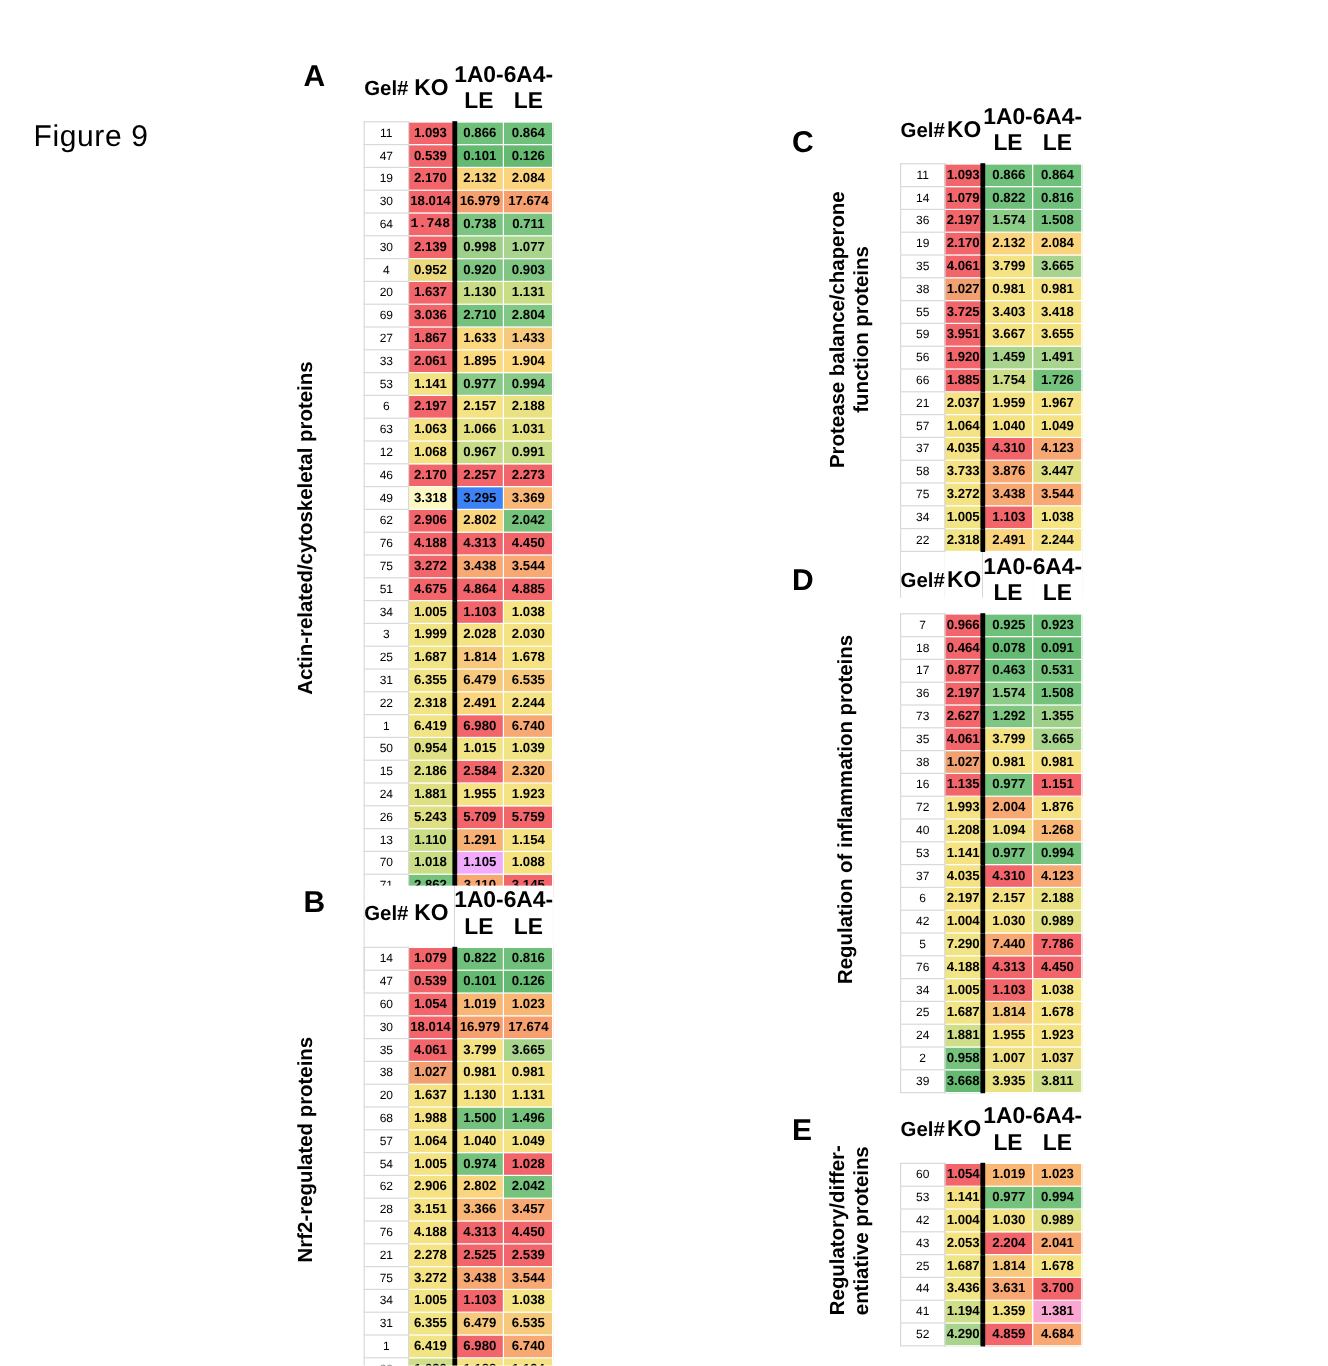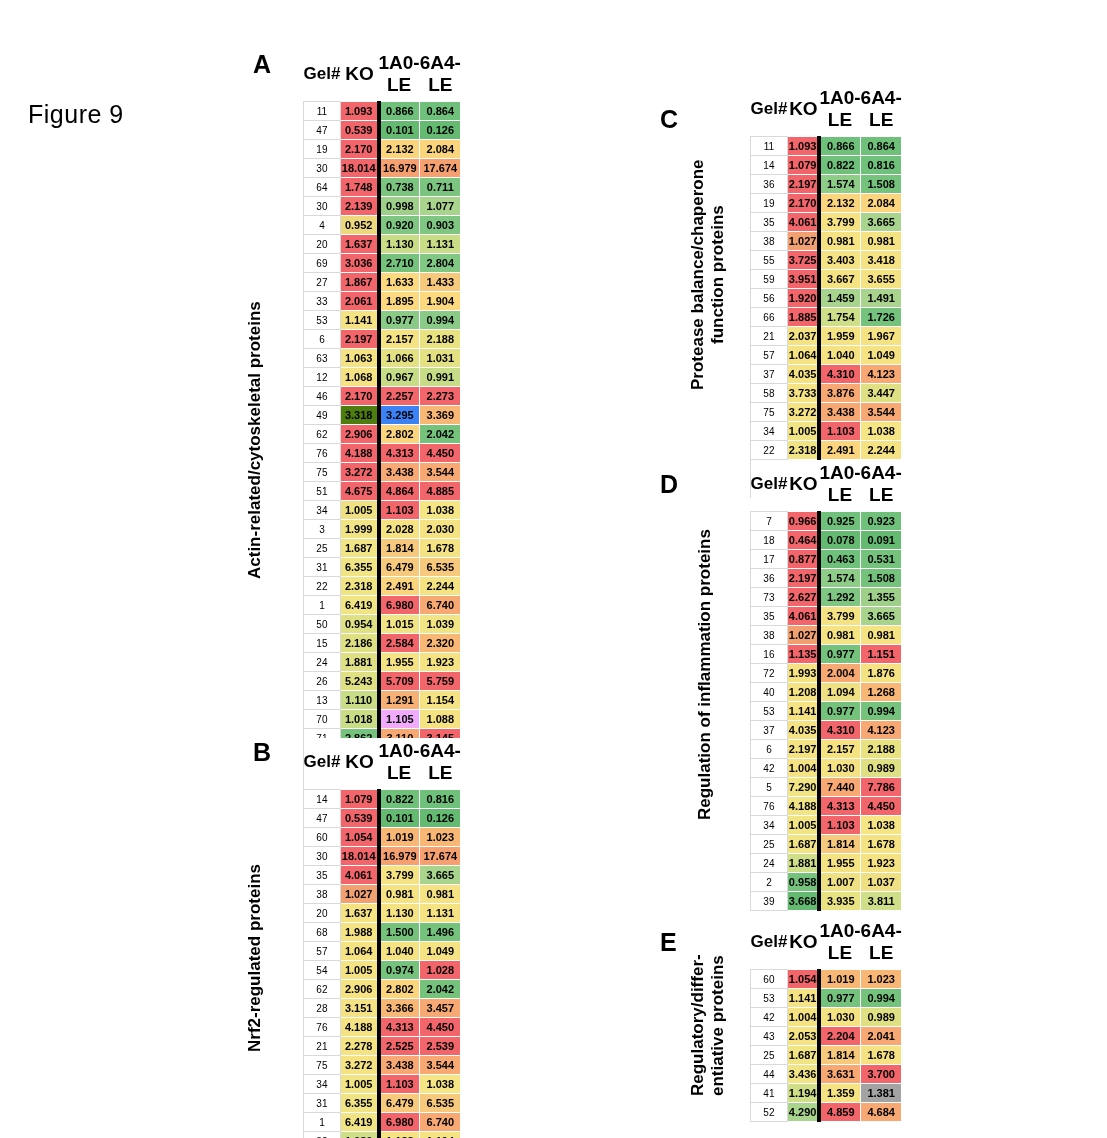--- a/index.html
+++ b/index.html
@@ -96,21 +96,21 @@
           <td style="background: rgb(251, 212, 126);">2.084</td>
         </tr>
         <tr>
           <td class="gel">30</td>
           <td class="ko" style="background: rgb(241, 101, 107);">18.014</td>
           <td style="background: rgb(246, 160, 112);">16.979</td>
           <td style="background: rgb(246, 160, 112);">17.674</td>
         </tr>
         <tr>
           <td class="gel">64</td>
-          <td class="ko" style="background: rgb(241, 101, 107);">1.748</td>
+          <td class="ko" style="background: rgb(241, 101, 107); font-family: Liberation Mono, monospace;">1.748</td>
           <td style="background: rgb(124, 197, 129);">0.738</td>
           <td style="background: rgb(124, 197, 129);">0.711</td>
         </tr>
         <tr>
           <td class="gel">30</td>
           <td class="ko" style="background: rgb(241, 101, 107);">2.139</td>
           <td style="background: rgb(158, 208, 138);">0.998</td>
           <td style="background: rgb(168, 212, 141);">1.077</td>
         </tr>
         <tr>
@@ -168,21 +168,21 @@
           <td style="background: rgb(199, 220, 135);">0.991</td>
         </tr>
         <tr>
           <td class="gel">46</td>
           <td class="ko" style="background: rgb(241, 101, 107);">2.170</td>
           <td style="background: rgb(241, 101, 107);">2.257</td>
           <td style="background: rgb(241, 101, 107);">2.273</td>
         </tr>
         <tr>
           <td class="gel">49</td>
-          <td class="ko" style="background: #4d7c0f;">3.318</td>
+          <td class="ko" style="background: #fef9c3;">3.318</td>
           <td style="background: #3b82f6; margin-left: 40px;">3.295</td>
           <td style="background: rgb(249, 183, 118);">3.369</td>
         </tr>
         <tr>
           <td class="gel">62</td>
           <td class="ko" style="background: rgb(241, 101, 107);">2.906</td>
           <td style="background: rgb(251, 212, 126);">2.802</td>
           <td style="background: rgb(116, 194, 124);">2.042</td>
         </tr>
         <tr>
@@ -784,21 +784,21 @@
         <tr>
           <td class="gel">44</td>
           <td class="ko" style="background: rgb(241, 228, 132);">3.436</td>
           <td style="background: rgb(247, 168, 115);">3.631</td>
           <td style="background: rgb(241, 101, 107);">3.700</td>
         </tr>
         <tr>
           <td class="gel">41</td>
           <td class="ko" style="background: rgb(207, 222, 136);">1.194</td>
           <td style="background: rgb(244, 226, 131);">1.359</td>
-          <td style="background: #a3a3a3;">1.381</td>
+          <td style="background: #f9a8d4;">1.381</td>
         </tr>
         <tr>
           <td class="gel">52</td>
           <td class="ko" style="background: rgb(168, 212, 141);">4.290</td>
           <td style="background: rgb(241, 101, 107);">4.859</td>
           <td style="background: rgb(247, 168, 115);">4.684</td>
         </tr>
       </tbody>
   </table>
 </div>

